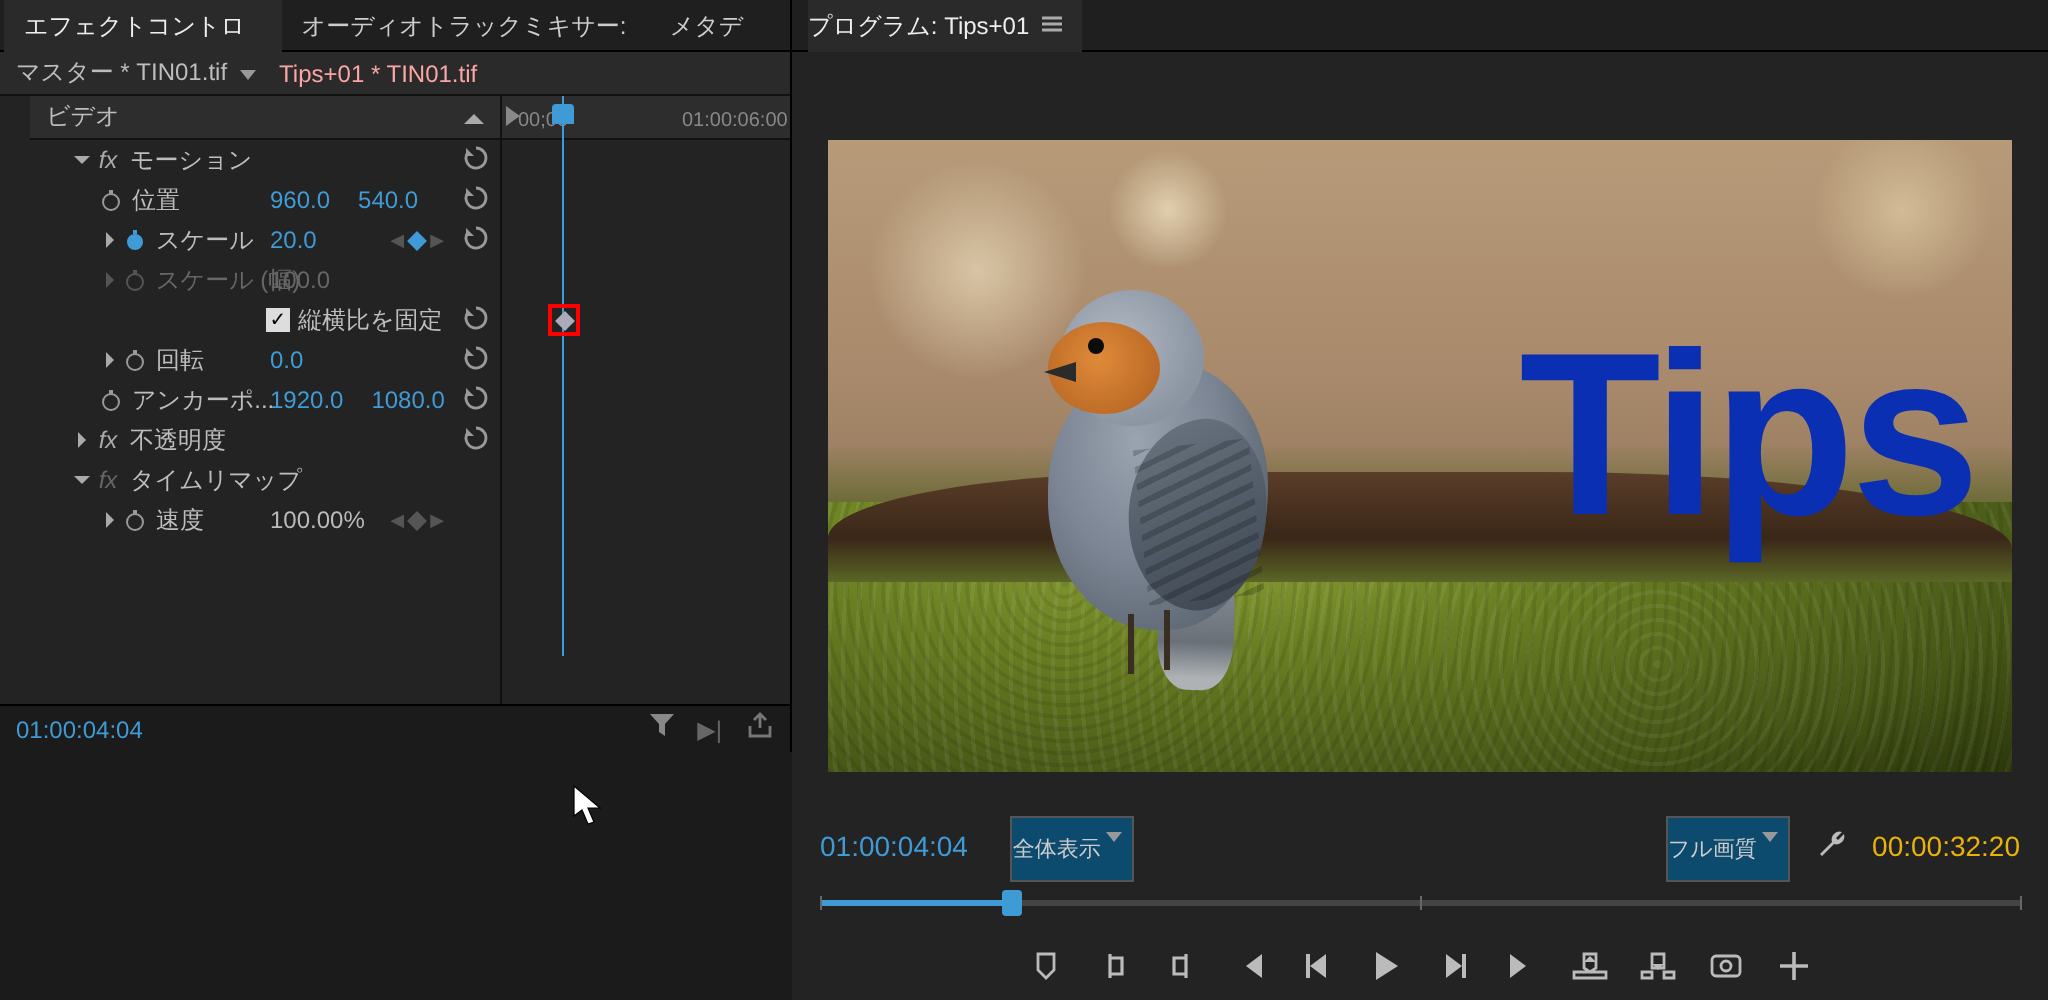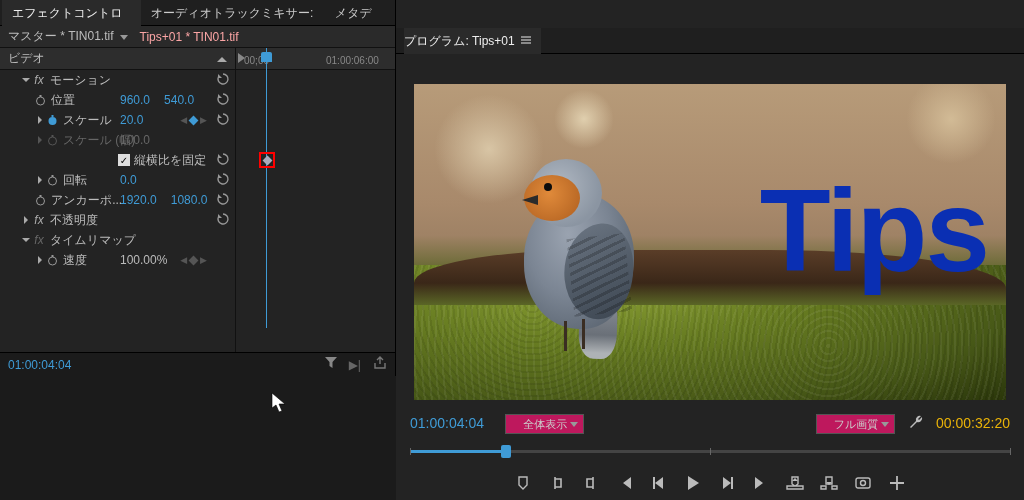--- a/index.html
+++ b/index.html
@@ -10,21 +10,21 @@
   .tabs { height:26px; background:#1f1f1f; display:flex; align-items:center; padding:0 2px; border-bottom:1px solid #000; }
   .tab { padding:0 10px; height:26px; line-height:26px; color:#ccc; font-size:12px; cursor:pointer; }
   .tab.active { background:#2a2a2a; color:#eee; }
   .hamb { display:inline-block; margin-left:6px; }
   .hamb svg { vertical-align:middle; }
   
   .master { height:22px; display:flex; align-items:center; padding:0 8px; background:#2a2a2a; border-bottom:1px solid #111; }
   .master .clip { color:#fca5a5; margin-left:6px; }
   .dropdown-caret { margin:0 6px; }
   
-  .ec-body { flex:1; display:flex; min-height:0; }
+  .ec-body { flex:1; display:flex; min-height:0;padding-left:15px; }
   .props { width:235px; background:#232323; overflow:hidden; }
   .tl { flex:1; background:#232323; position:relative; border-left:1px solid #111; }
   .row { height:20px; display:flex; align-items:center; padding-left:6px; position:relative; }
   .row .tw { width:12px; display:inline-flex; align-items:center; justify-content:center; cursor:pointer; }
   .row .fx { width:14px; font-style:italic; color:#aaa; text-align:center; }
   .row .name { margin-left:4px; }
   .row .vals { position:absolute; left:120px; display:flex; gap:14px; }
   .row .vals span { color:#3f9bd6; }
   .row.dis .name,.row.dis .vals span { color:#666; }
   .stop { width:13px; height:13px; display:inline-flex; align-items:center; justify-content:center; }
@@ -41,21 +41,21 @@
   
   .ruler { height:22px; background:#2d2d2d; position:relative; display:flex; align-items:flex-end; font-size:10px; color:#888; border-bottom:1px solid #111; }
   .ruler .t0{position:absolute;left:8px;bottom:3px}.ruler .t1{position:absolute;left:90px;bottom:3px}
   .playhead { position:absolute; top:0; bottom:24px; left:30px; width:1px; background:#3f9bd6; z-index:5; }
   .playhead::before { content:""; position:absolute; top:4px; left:-5px; width:11px; height:10px; background:#3f9bd6; border-radius:2px 2px 0 0; }
   .clipbar { position:absolute; top:22px; left:2px; right:2px; height:20px; background:#d973d9; color:#000; font-size:11px; padding-left:4px; line-height:20px; }
   .kf-marker { position:absolute; top:104px; left:23px; width:16px; height:16px; border:2px solid red; display:flex; align-items:center; justify-content:center; z-index:6; }
   .kf-marker::before { content:""; width:7px; height:7px; background:#aab; transform:rotate(45deg); }
   .cursor-arrow { position:absolute; top:345px; left:36px; z-index:7; }
   
-  .rtabs { height:26px; background:#1f1f1f; display:flex; align-items:center; padding:0 8px; border-bottom:1px solid #000;margin-top:28px; }
+  .rtabs { height:26px; background:#1f1f1f; display:flex; align-items:center; padding:0 8px; border-bottom:1px solid #000; }
   .viewer { flex:1; display:flex; align-items:center; justify-content:center; padding:22px 18px 2px 18px; }
   .canvas { width:592px; height:316px; position:relative; overflow:hidden; background:linear-gradient(180deg,#b79b79 0%,#a8896b 38%,#9f8265 48%,#6a6a35 58%,#6f7a2e 70%,#5a6626 100%); }
   .bokeh{position:absolute;border-radius:50%}
   .b1{width:110px;height:110px;left:20px;top:10px;background:radial-gradient(circle,#d8c5a5 0%,rgba(216,197,165,0) 70%)}
   .b2{width:60px;height:60px;left:140px;top:5px;background:radial-gradient(circle,#e0cfae 0%,rgba(224,207,174,0) 70%)}
   .b3{width:90px;height:90px;right:10px;top:-10px;background:radial-gradient(circle,#d2bb96 0%,rgba(210,187,150,0) 70%)}
   .moss{position:absolute;left:0;right:0;bottom:0;height:135px;background:radial-gradient(ellipse at 30% 10%,#8fa33b 0%,#6b7f27 35%,#4a5a1c 75%,#2f3a10 100%);filter:contrast(1.05)}
   .moss::after{content:"";position:absolute;inset:0;background:repeating-radial-gradient(circle at 20% 30%,rgba(0,0,0,.08) 0 2px,transparent 2px 6px),repeating-radial-gradient(circle at 70% 60%,rgba(255,255,255,.06) 0 2px,transparent 2px 7px)}
   .branch{position:absolute;left:0;right:0;bottom:95px;height:55px;background:linear-gradient(180deg,#5a3d28 0%,#3a2718 60%,#5a6626 100%);border-radius:30% 40% 0 0/60% 70% 0 0}
   .bird{position:absolute;left:80px;top:55px;width:170px;height:210px}
@@ -65,21 +65,21 @@
   .tail{position:absolute;left:85px;top:160px;width:38px;height:60px;background:linear-gradient(180deg,#8c9199 0%,#6a7078 60%,#aeb2b5 90%);border-radius:30% 30% 40% 40%;transform:rotate(2deg)}
   .head{position:absolute;left:36px;top:20px;width:72px;height:68px;background:radial-gradient(circle at 40% 40%,#b0b8c2 0%,#8b95a2 70%);border-radius:50%}
   .face{position:absolute;left:30px;top:36px;width:56px;height:46px;background:radial-gradient(circle at 45% 40%,#e08a3a 0%,#b86724 80%);border-radius:50%}
   .eye{position:absolute;left:50px;top:44px;width:8px;height:8px;background:#0c0c0c;border-radius:50%}
   .beak{position:absolute;left:28px;top:56px;width:0;height:0;border-top:5px solid transparent;border-bottom:5px solid transparent;border-right:16px solid #2b2b2b}
   .legs{position:absolute;left:70px;top:182px;width:3px;height:30px;background:#3a2d22;box-shadow:18px -2px 0 #3a2d22}
   .tips{position:absolute;right:18px;top:80px;font-size:116px;font-weight:800;color:#0a2fb3;letter-spacing:-2px;font-family:Arial,Helvetica,sans-serif}
   
   .ctrl-row1{height:28px;display:flex;align-items:center;padding:0 14px;justify-content:space-between}
   .ctrl-row1 .tc{color:#3f9bd6;font-size:14px}
-  .sel{height:20px;background:#be185d;border:1px solid #555;padding:0 16px 0 17px;color:#ccc;font-size:11px;display:inline-flex;align-items:center;position:relative}
+  .sel{height:33px;background:#0c4a6e;border:1px solid #555;padding:0 16px 0 0;color:#ccc;font-size:11px;display:inline-flex;align-items:center;position:relative}
   .sel::after{content:"";position:absolute;right:5px;top:7px;border-left:4px solid transparent;border-right:4px solid transparent;border-top:5px solid #999}
   .scrub{height:20px;position:relative;margin:4px 14px}
   .scrub .track{position:absolute;left:0;right:0;top:8px;height:3px;background:#444}
   .scrub .fill{position:absolute;left:0;width:16%;top:8px;height:3px;background:#3f9bd6}
   .scrub .thumb{position:absolute;left:16%;top:3px;width:10px;height:13px;background:#3f9bd6;border-radius:2px;margin-left:-5px}
   .scrub .tick{position:absolute;top:6px;width:1px;height:7px;background:#666}
   .transport{height:34px;display:flex;align-items:center;justify-content:center;gap:10px;padding:0 14px}
   .tbtn{width:24px;height:22px;display:flex;align-items:center;justify-content:center;color:#bbb;cursor:pointer}
   .tbtn svg{display:block}
   svg{overflow:visible}

